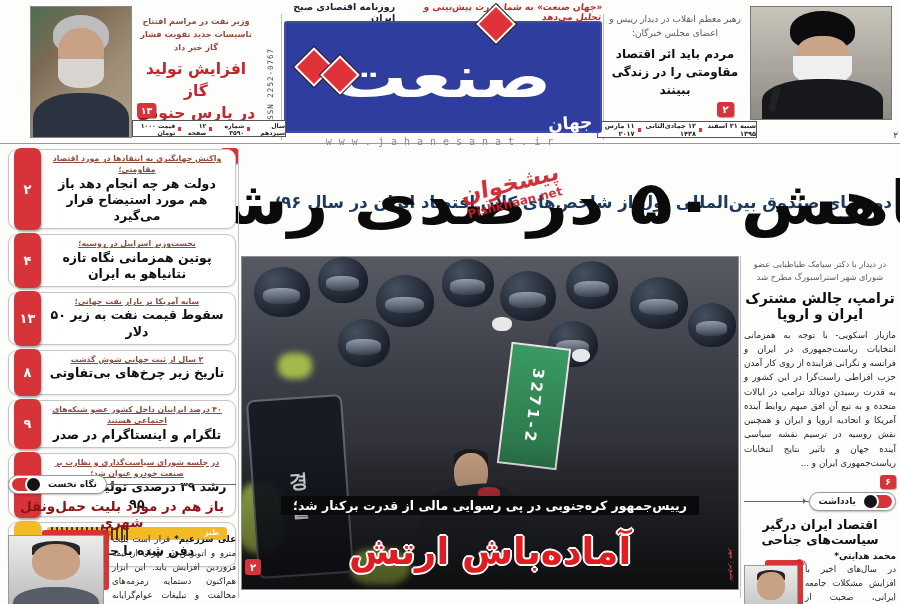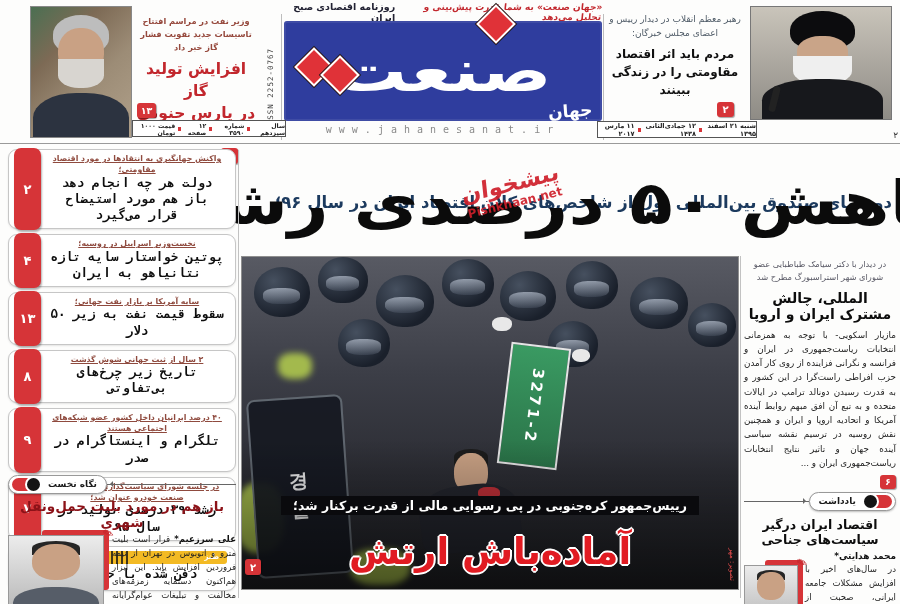--- a/index.html
+++ b/index.html
@@ -23,21 +23,21 @@
          font-weight:bold;border-radius:3px;box-shadow:1px 1px 1px rgba(0,0,0,.35);}
   .k-page{right:166px;top:102px;width:17px;height:15px;font-size:10px;}
   .date-box{right:143px;top:121px;width:158px;height:15px;border:1px solid #555;display:flex;
             align-items:center;justify-content:center;gap:3px;font-size:6.6px;color:#222;font-weight:bold;background:#fff;}
   .redsq{width:4px;height:4px;background:#d63438;display:inline-block;}
   .edge-num{right:2px;top:130px;font-size:9px;color:#333;}
   .logo-wrap{left:284px;top:4px;width:318px;}
   .tagline-row{display:flex;justify-content:space-between;align-items:center;height:15px;}
   .tag-r{font-size:9.5px;font-weight:bold;color:#223;}
   .tag-l{font-size:9px;font-weight:bold;color:#c2272d;transform:skewX(-6deg);}
-  .logo-box{position:relative;height:100px;background:#2f3d9e;border-radius:3px;margin-top:2px;
+  .logo-box{position:relative;height:112px;background:#2f3d9e;border-radius:3px;margin-top:2px;
             box-shadow:inset 0 0 0 2px rgba(255,255,255,.08);}
   .logo-main{position:absolute;inset:0;display:flex;align-items:center;justify-content:center;
              color:#fff;font-size:58px;font-weight:bold;transform:scaleX(1.25);letter-spacing:-2px;}
   .logo-sub{position:absolute;right:10px;bottom:0px;color:#fff;font-size:17px;font-weight:bold;transform:rotate(-4deg);}
   .diamond{position:absolute;width:24px;height:24px;background:#e03238;border:2px solid #fff;
            box-shadow:0 0 0 1px #1a1a1a;transform:rotate(45deg);}
   .d1{right:92px;top:-11px;}
   .d2{left:16px;top:32px;}
   .d3{left:42px;top:40px;}
   .logo-url{font-family:"DejaVu Sans Mono", monospace;font-size:10px;color:#8a8a8a;text-align:center;
@@ -68,21 +68,21 @@
   .vr1{left:238px;top:150px;bottom:6px;width:1px;background:#c2c2c2;}
   .vr2{left:740px;top:256px;bottom:6px;width:1px;background:#c2c2c2;}
   
   .sidebar{left:8px;top:149px;width:228px;}
   .sb-item{position:relative;background:#fff;border:1px solid #c6c6c6;border-radius:9px;min-height:36px;
            margin-bottom:5px;padding:3px 8px 4px 38px;text-align:center;box-shadow:0 1px 2px rgba(0,0,0,.1);}
   .sb-tab{position:absolute;left:5px;top:-2px;bottom:-2px;width:27px;background:#d63438;border-radius:7px;
           color:#fff;font-weight:bold;display:flex;align-items:center;justify-content:center;font-size:13px;
           box-shadow:1px 2px 2px rgba(0,0,0,.3);}
   .sb-kicker{font-size:7.8px;color:#8f4a3e;font-weight:bold;line-height:1.45;text-decoration:underline;}
-  .sb-title{font-size:12.5px;font-weight:bold;color:#0e0e0e;line-height:1.3;font-family:Liberation Mono, monospace;}
+  .sb-title{font-size:12.5px;font-weight:bold;color:#0e0e0e;line-height:1.3;}
   .sb-yellow .sb-tab{background:#f3ba24;color:#222;}
   .satire-bar{position:relative;height:13px;background:#f3ba24;border-radius:3px;margin:1px 0 3px 0;overflow:hidden;}
   .satire-stripes{position:absolute;left:4px;top:0;bottom:0;width:78px;
       background:repeating-linear-gradient(90deg,rgba(20,20,20,.8) 0 1.5px,transparent 1.5px 5px);}
   .satire-label{position:absolute;right:8px;top:1px;font-size:7.5px;font-weight:bold;color:#fff;}
   
   .pill-row{display:flex;align-items:center;height:20px;margin:2px 0;}
   .pill-line{flex:1;height:1px;background:#666;position:relative;}
   .pill-line.arrow-l::before{content:"";position:absolute;left:0;top:-3px;border:3.5px solid transparent;border-right-color:#666;}
   .pill-line.arrow-r::before{content:"";position:absolute;right:0;top:-3px;border:3.5px solid transparent;border-left-color:#666;}
@@ -233,21 +233,21 @@
 
     <div class="sb-item">
       <div class="sb-tab">۲</div>
       <div class="sb-kicker">واکنش جهانگیری به انتقادها در مورد اقتصاد مقاومتی؛</div>
       <div class="sb-title">دولت هر چه انجام دهد باز هم مورد استیضاح قرار می‌گیرد</div>
     </div>
 
     <div class="sb-item">
       <div class="sb-tab">۴</div>
       <div class="sb-kicker">نخست‌وزیر اسراییل در روسیه؛</div>
-      <div class="sb-title">پوتین خواستار سایه تازه نتانیاهو به ایران</div>
+      <div class="sb-title">پوتین همزمانی نگاه تازه نتانیاهو به ایران</div>
     </div>
 
     <div class="sb-item">
       <div class="sb-tab">۱۳</div>
       <div class="sb-kicker">سایه آمریکا بر بازار نفت جهانی؛</div>
       <div class="sb-title">سقوط قیمت نفت به زیر ۵۰ دلار</div>
     </div>
 
     <div class="sb-item">
       <div class="sb-tab">۸</div>
@@ -334,21 +334,21 @@
     <div class="ph-capkick">
       <span>رییس‌جمهور کره‌جنوبی در پی رسوایی مالی از قدرت برکنار شد؛</span>
     </div>
     <div class="ph-captitle">آماده‌باش ارتش</div>
     <div class="pgbox ph-page">۲</div>
     <div class="ph-credit">تصویر: مهر</div>
   </div>
 
   <div class="abs rightcol">
     <div class="ft-kicker">در دیدار با دکتر سیامک طباطبایی عضو شورای شهر استراسبورگ مطرح شد</div>
-    <div class="ft-title">المللی، چالش مشترک ایران و اروپا</div>
+    <div class="ft-title">ترامپ، چالش مشترک ایران و اروپا</div>
     <div class="ft-body">مازیار اسکویی- با توجه به همزمانی انتخابات ریاست‌جمهوری در ایران و فرانسه و نگرانی فزاینده از روی کار آمدن حزب افراطی راست‌گرا در این کشور و به قدرت رسیدن دونالد ترامپ در ایالات متحده و به تبع آن افق مبهم روابط آینده آمریکا و اتحادیه اروپا و ایران و همچنین نقش روسیه در ترسیم نقشه سیاسی آینده جهان و تاثیر نتایج انتخابات ریاست‌جمهوری ایران و ...</div>
     <div class="pgbox ft-page">۶</div>
 
     <div class="pill-row">
       <div class="pill">
         <span class="pill-blob">
             <span class="pill-dot dot-l"></span>
           </span>
         <span class="pill-label">یادداشت</span>
       </div>

